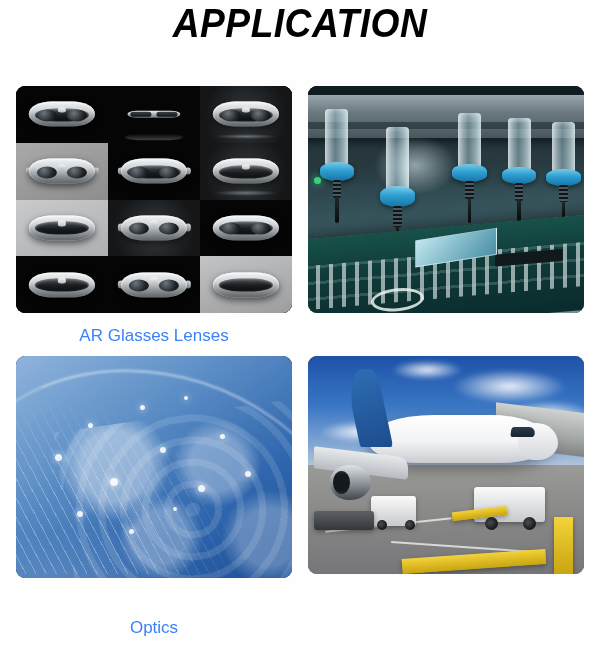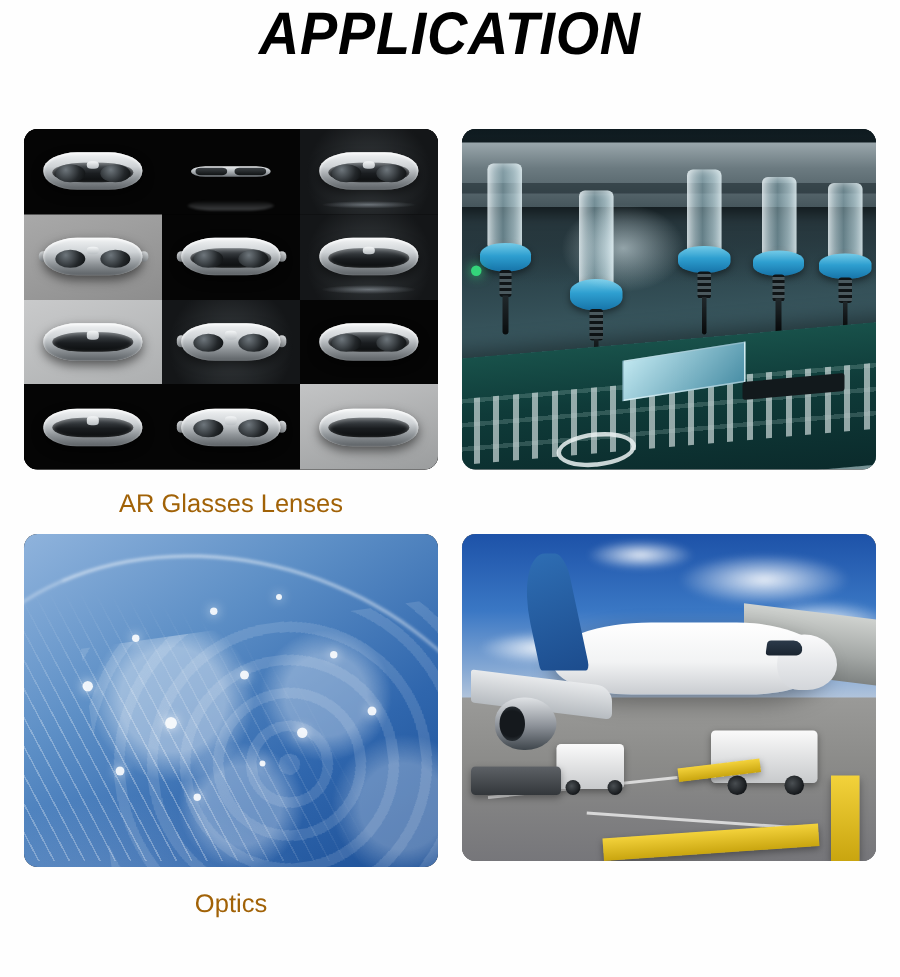--- a/index.html
+++ b/index.html
@@ -52,29 +52,29 @@
     overflow: hidden;
     position: relative;
     background: #111;
   }
   .card-r1 { height: 227px; }
   .card-r2 { height: 219px; }
   .caption {
     text-align: center;
     font-size: 17px;
     line-height: 20px;
-    color: #a16207;
+    color: #3b82f6;
     padding-top: 13px;
     font-family: "Liberation Sans", sans-serif;
     white-space: nowrap;
   }
   .row2-wrap { margin-top: 10px; }
   .row2 .cell-optics .card { height: 222px; }
   .row2 .cell-aero .card  { height: 218px; }
-  .row2 .cell-optics .caption { padding-top: 15px; }
+  .row2 .cell-optics .caption { padding-top: 15px; margin-top: 25px; }
   .row2 .cell-aero .caption   { padding-top: 11px; }
 
   
   .ar-grid {
     position: absolute;
     inset: 0;
     display: grid;
     grid-template-columns: repeat(3, 1fr);
     grid-template-rows: repeat(4, 1fr);
     background: #000;

